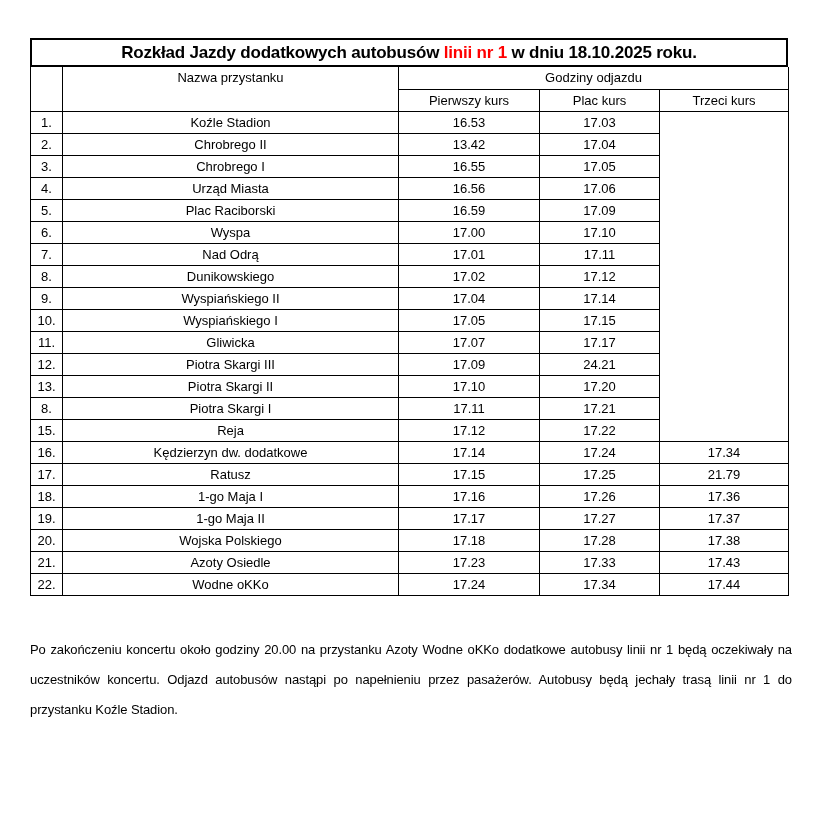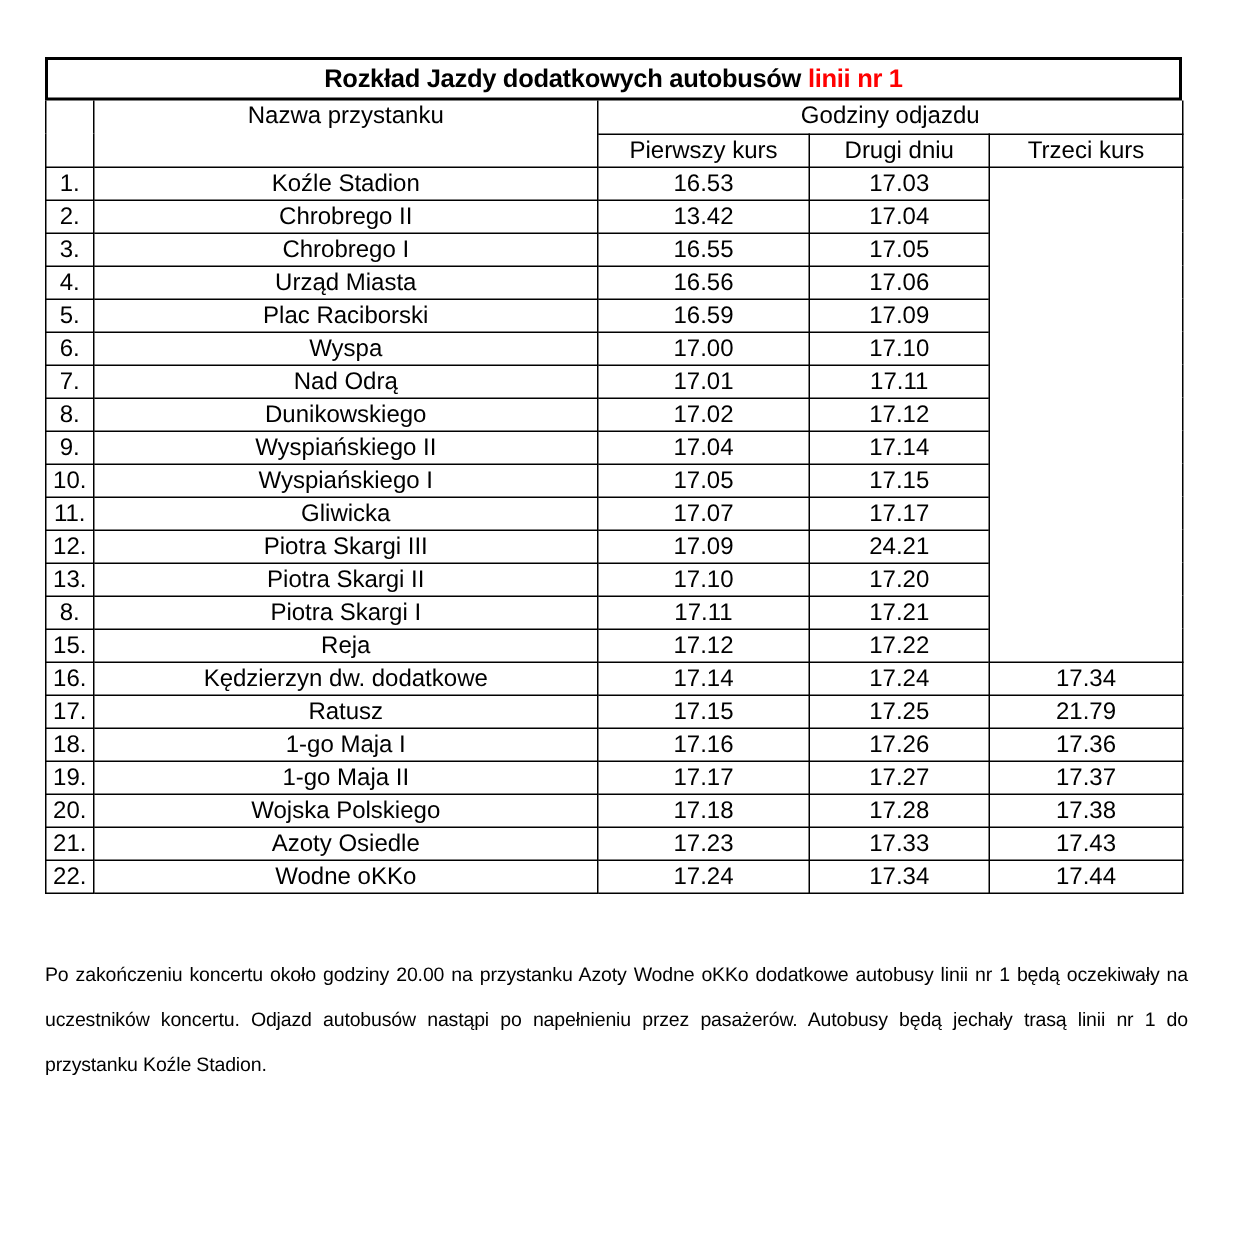--- a/index.html
+++ b/index.html
@@ -28,21 +28,21 @@
     justify-content: center;
     font-size: 17px;
     font-weight: bold;
     letter-spacing: -0.2px;
     white-space: pre;
   }
   table.timetable {
     width: 758px;
     border-collapse: collapse;
     table-layout: fixed;
-    font-size: 16px;
+    font-size: 13px;
   }
   table.timetable th,
   table.timetable td {
     border: 1px solid #000000;
     height: 22px;
     padding: 0 2px;
     text-align: center;
     font-weight: normal;
     line-height: 21px;
     overflow: hidden;
@@ -59,39 +59,39 @@
     text-align: justify;
     letter-spacing: -0.1px;
   }
 </style>
 </head>
 <body>
 
 <div class="page">
   <div class="doc">
 
-    <div class="title-box"><span>Rozkład Jazdy dodatkowych autobusów </span><span style="color: rgb(255, 0, 0);">linii nr 1</span></div>
+    <div class="title-box"><span>Rozkład Jazdy dodatkowych autobusów </span><span style="color: rgb(255, 0, 0);">linii nr 1</span><span> w dniu 18.10.2025 roku.</span></div>
 
     <table class="timetable">
       <colgroup>
         <col style="width:32px">
         <col style="width:336px">
         <col style="width:141px">
         <col style="width:120px">
         <col style="width:129px">
       </colgroup>
       <thead>
         <tr>
           <th rowspan="2"></th>
           <th rowspan="2" class="v-top">Nazwa przystanku</th>
           <th colspan="3">Godziny odjazdu</th>
         </tr>
         <tr>
           <th>Pierwszy kurs</th>
-          <th>Drugi dniu</th>
+          <th>Plac kurs</th>
           <th>Trzeci kurs</th>
         </tr>
       </thead>
       <tbody>
           <tr>
             <td>1.</td>
             <td>Koźle Stadion</td>
             <td>16.53</td>
             <td>17.03</td>
             <td class="merged-empty" rowspan="15"></td>

